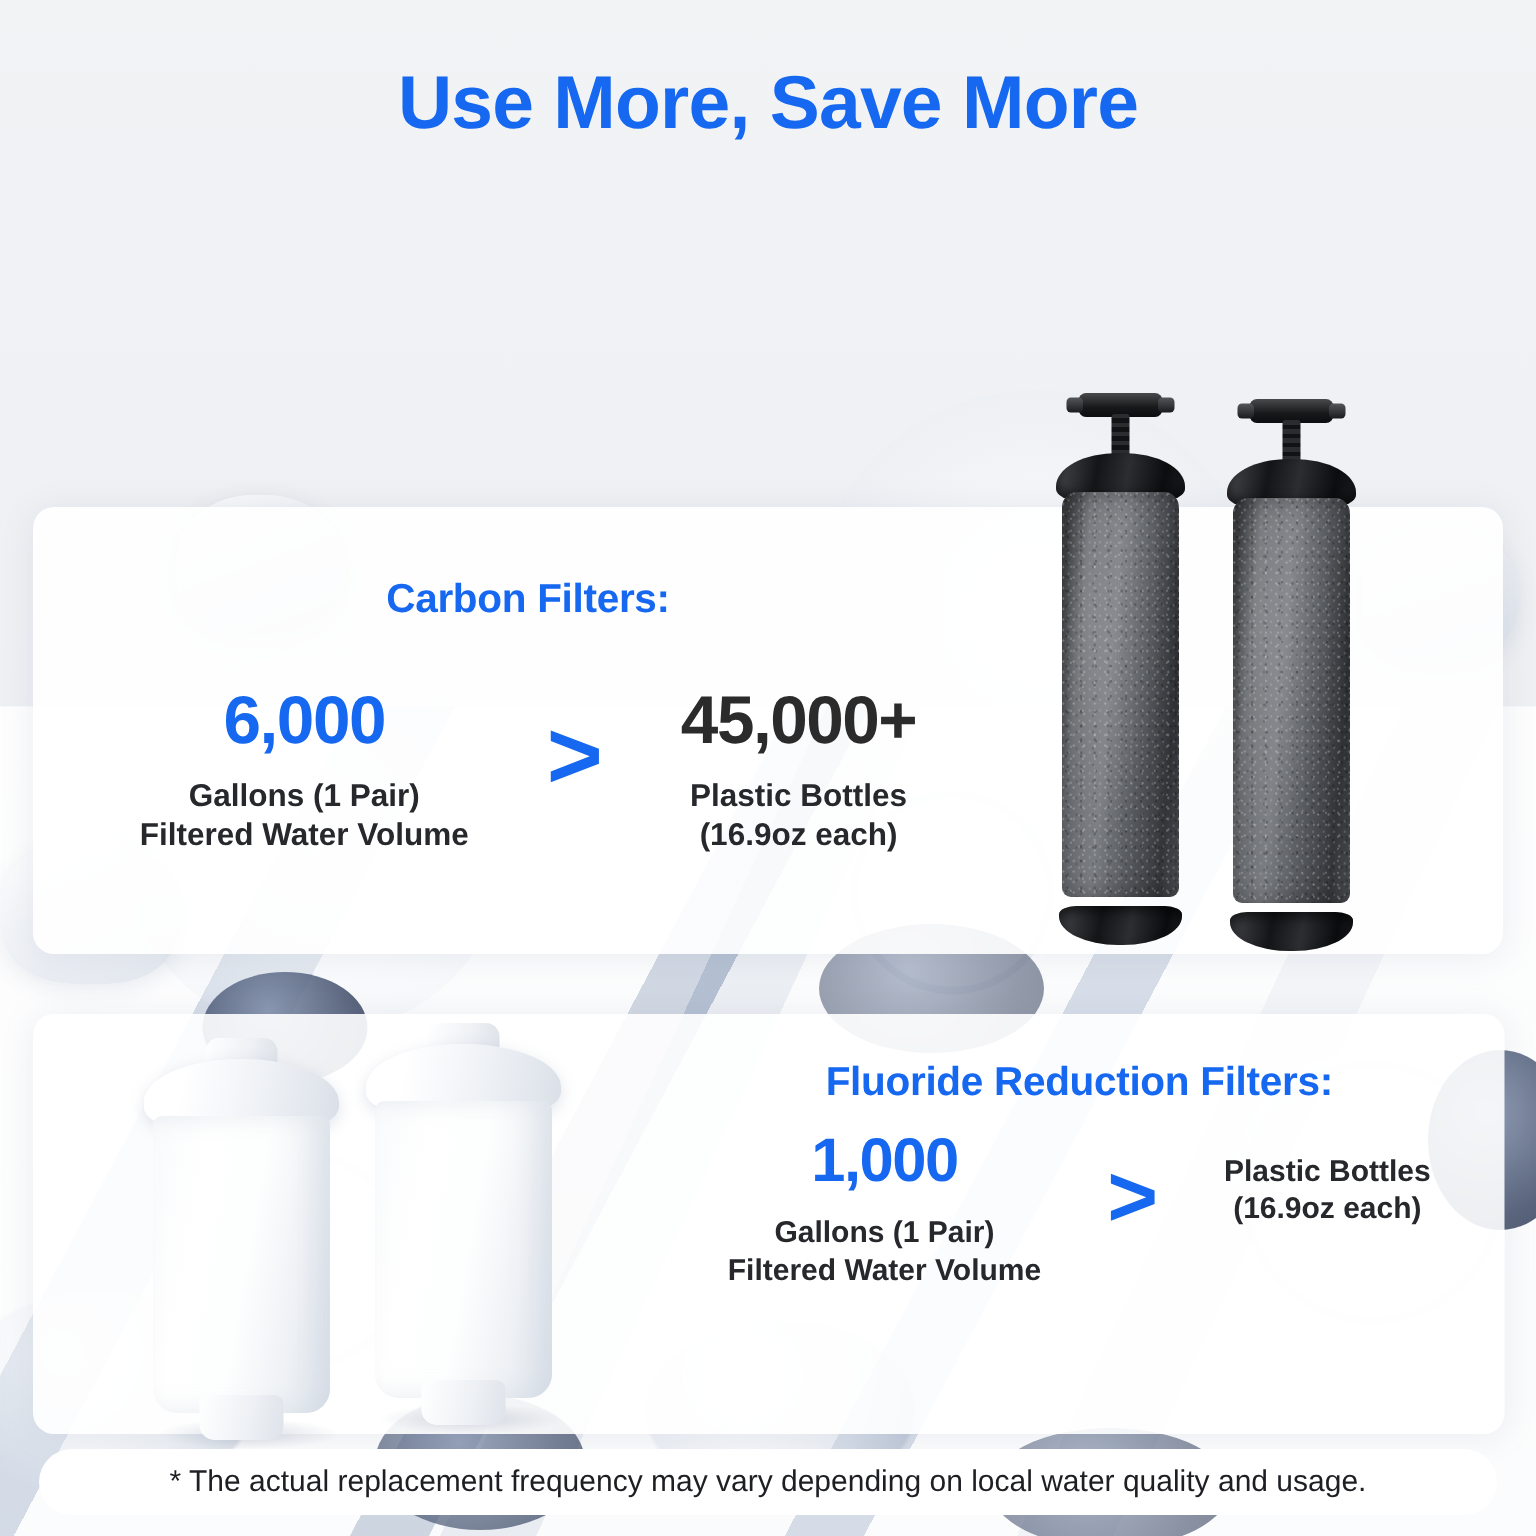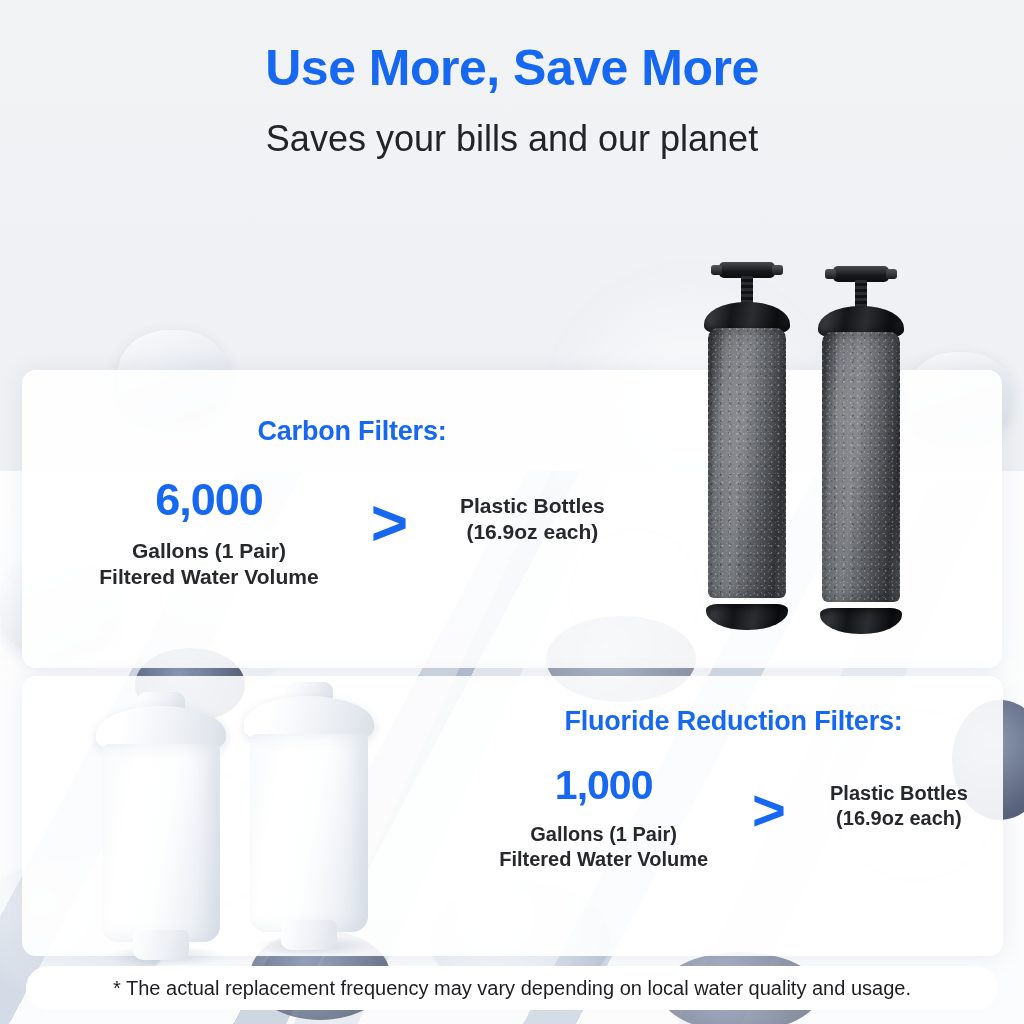--- a/index.html
+++ b/index.html
@@ -70,38 +70,38 @@
     font-size:38px; font-weight:400; color:#1d1f23; line-height:1.1;
   }
 
   
   .card {
     position:absolute;
     background:rgba(255,255,255,.90);
     border-radius:14px;
     box-shadow:0 2px 22px rgba(130,145,170,.14);
   }
-  #card-carbon   { left:22px; top:370px;  width:980px; height:298px; }
+  #card-carbon   { left:22px; top:338px;  width:980px; height:298px; }
   #card-fluoride { left:22px; top:676px;  width:981px; height:280px; }
 
   .card-inner { position:absolute; }
   #inner-carbon   { left:0;   top:46px;  width:660px; }
-  #inner-fluoride { left:420px; top:30px; width:583px; }
+  #inner-fluoride { left:406px; top:30px; width:583px; }
 
   .card-title {
     text-align:center;
     font-size:27px; font-weight:bold; color:#1668f0;
     letter-spacing:-.2px;
   }
 
   .compare {
     display:flex; align-items:flex-start; justify-content:center;
   }
-  #row-carbon   { margin-top:30px; gap:52px; }
-  #row-fluoride { margin-top:28px; gap:44px; }
+  #row-carbon   { margin-top:42px; gap:52px; }
+  #row-fluoride { margin-top:16px; gap:44px; }
 
   .stat { text-align:center; }
   .stat .value {
     font-size:44px; font-weight:bold; letter-spacing:-1px; line-height:1;
   }
   #row-carbon   .stat .value { font-size:45px; }
   #row-fluoride .stat .value { font-size:41px; }
   .value.blue { color:#1668f0; }
   .value.dark { color:#2b2b2b; }
 
@@ -237,37 +237,37 @@
     <div class="bg-dark" style="left:952px;top:700px;width:96px;height:120px;"></div>
     <div class="bg-dark" style="left:250px;top:930px;width:140px;height:90px;opacity:.7;"></div>
     <div class="bg-dark" style="left:660px;top:952px;width:160px;height:80px;opacity:.6;"></div>
 
     <div class="bg-blob" style="left:430px;top:880px;width:180px;height:120px;opacity:.7;"></div>
     <div class="bg-blob" style="left:-30px;top:860px;width:200px;height:140px;opacity:.6;"></div>
   </div>
 
   <div class="head-wrap">
     <div class="title">Use More, Save More</div>
-    <div class="subtitle">Saves your bills and our planet</div>
   </div>
 
   <div class="card" id="card-carbon">
     <div class="card-inner" id="inner-carbon">
       <div class="card-title">Carbon Filters:</div>
 
       <div class="compare" id="row-carbon">
         <div class="stat">
           <div class="value blue">6,000</div>
           <div class="line1">Gallons (1 Pair)</div>
           <div class="line2">Filtered Water Volume</div>
         </div>
 
         <div class="gt" id="gt-carbon">&gt;</div>
 
         <div class="stat">
+          <div class="value dark">45,000+</div>
           <div class="line1">Plastic Bottles</div>
           <div class="line2">(16.9oz each)</div>
         </div>
       </div>
     </div>
   </div>
 
   <div class="product" style="left:690px;top:252px;width:250px;height:410px;">
     <div class="carbon" style="left:14px;top:10px;height:368px;">
       <div class="wing"></div>

